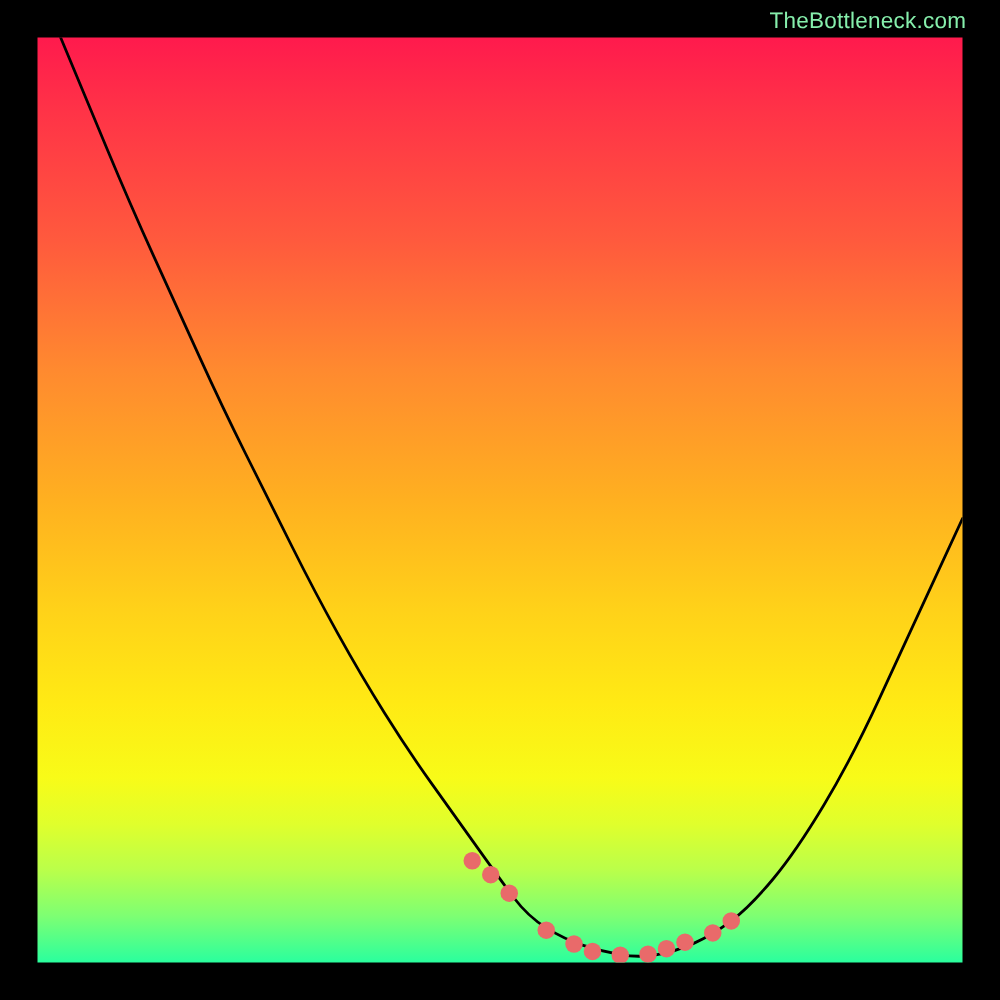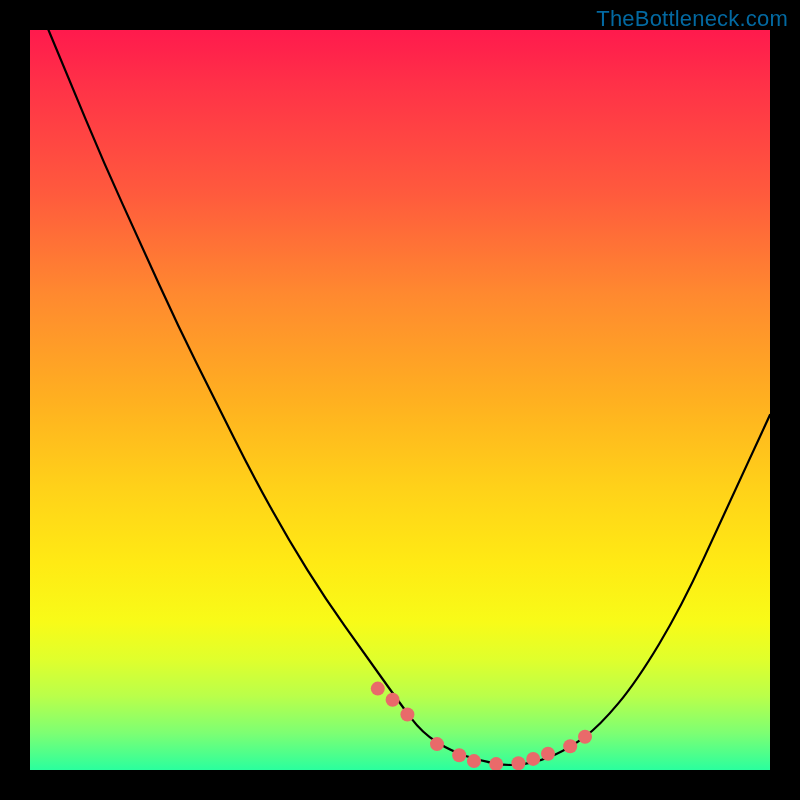--- a/index.html
+++ b/index.html
@@ -12,24 +12,24 @@
   }
   .outer {
     position: relative;
     width: 800px;
     height: 800px;
     background: #000;
   }
   .watermark {
     position: absolute;
     top: 6px;
-    right: 12px;
+    right: 27px;
     font-family: Arial, Helvetica, sans-serif;
-    font-size: 22px;
-    color: #0369a1;
+    font-size: 18px;
+    color: #86efac;
     letter-spacing: 0.2px;
   }
   .plot {
     position: absolute;
     left: 30px;
     top: 30px;
     width: 740px;
     height: 740px;
   }
   .gradient {

